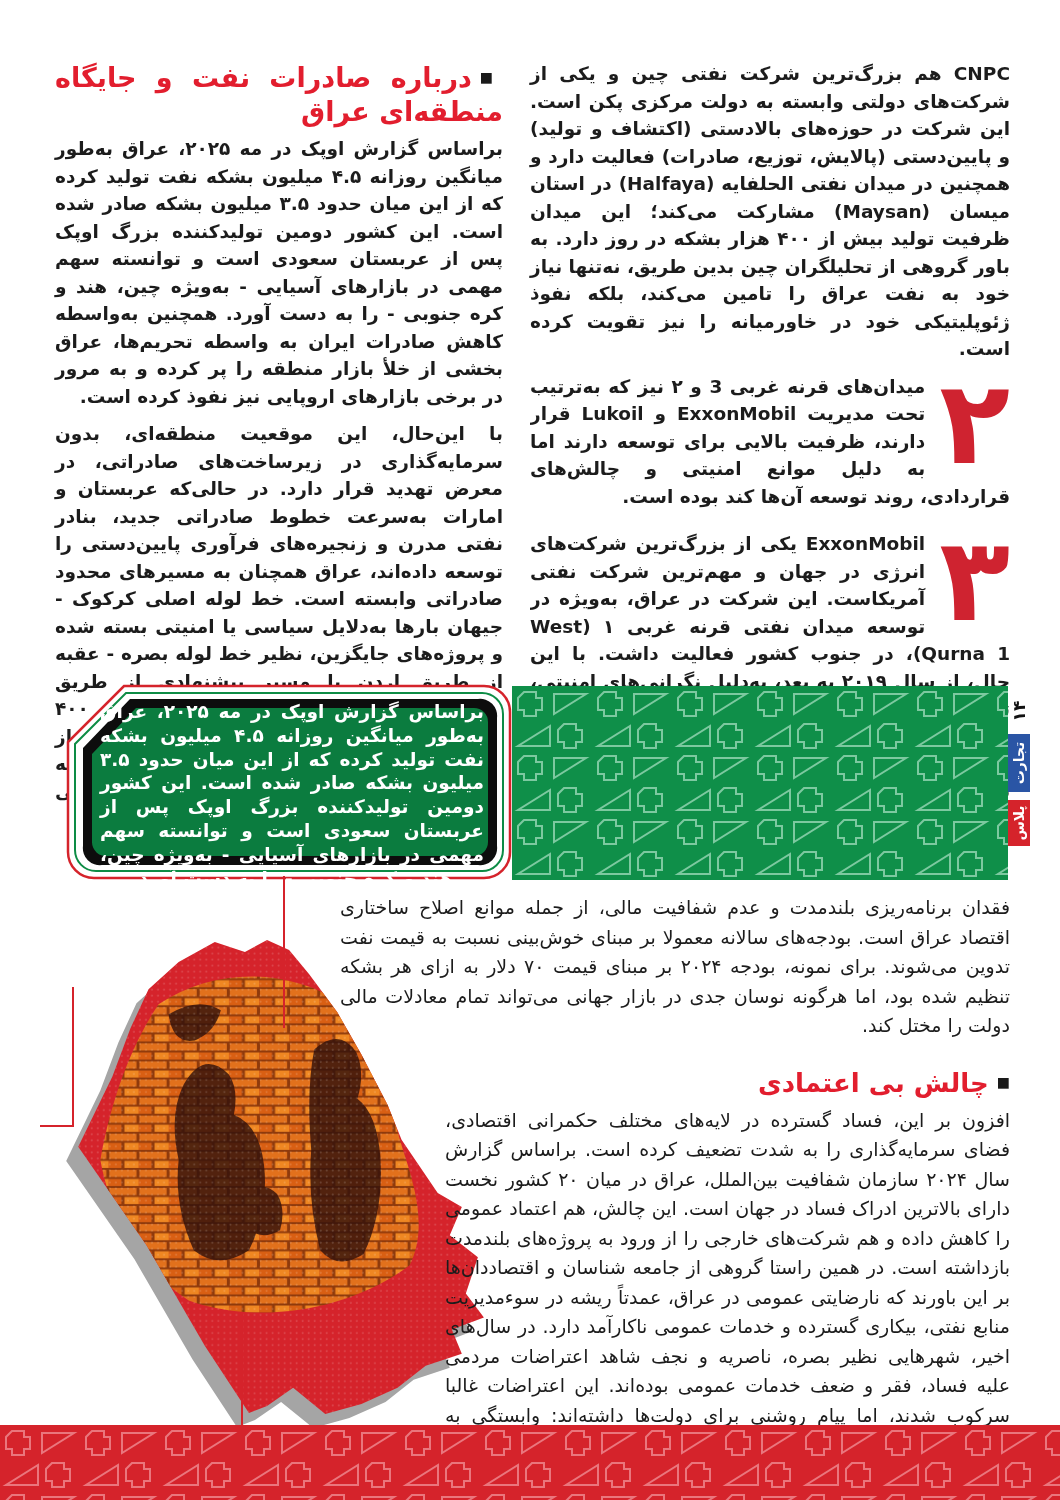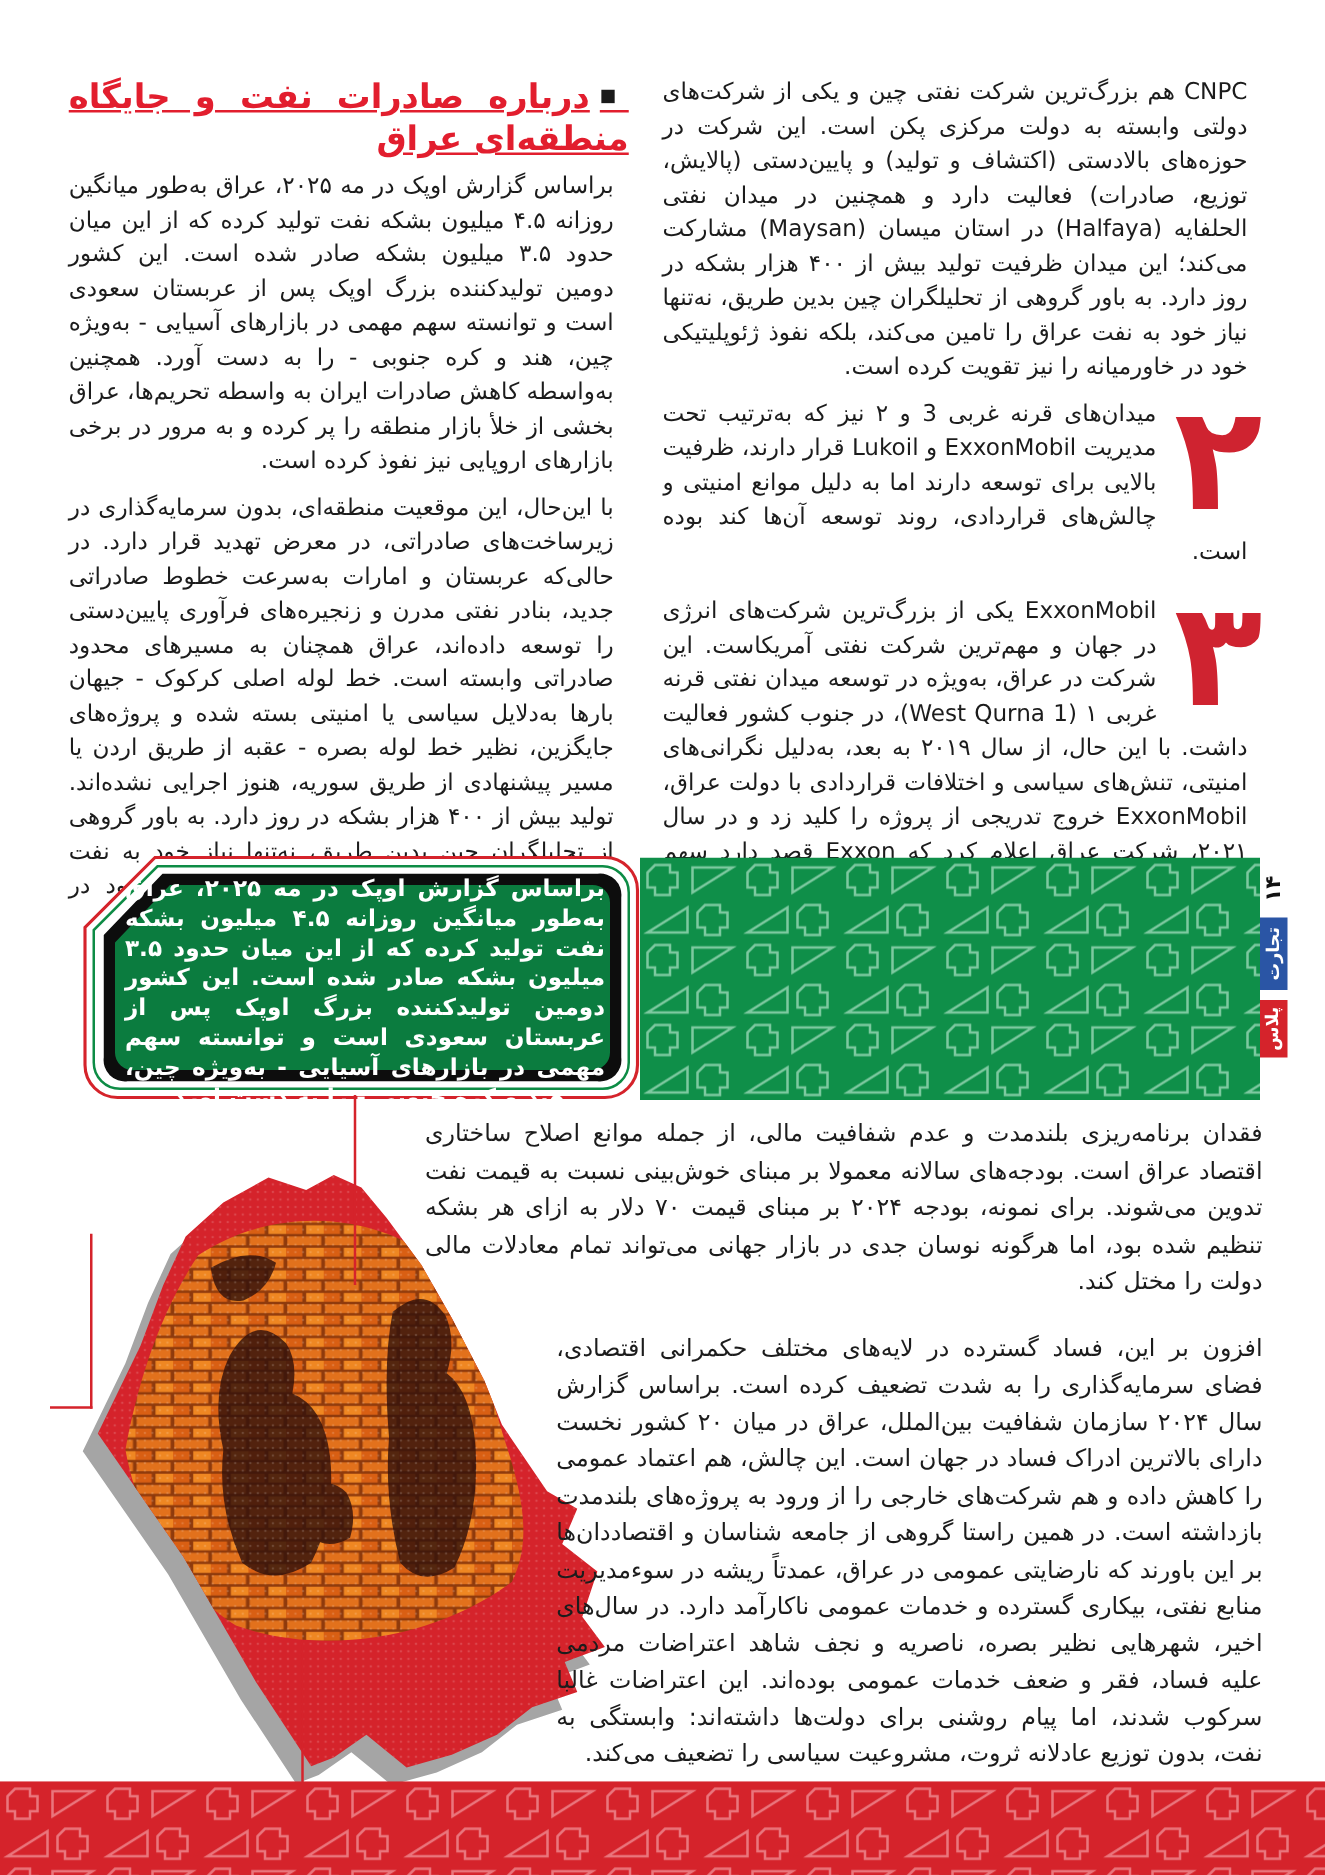--- a/index.html
+++ b/index.html
@@ -1,21 +1,21 @@
 <!DOCTYPE html>
 <html lang="fa"><head>
 <meta charset="utf-8">
 <style>
   html,body{margin:0;padding:0;background:#ffffff;}
   body{font-family:"DejaVu Sans","Liberation Sans",sans-serif;}
   .page{position:relative;width:1060px;height:1500px;background:#ffffff;overflow:hidden;}
   .col{position:absolute;direction:rtl;text-align:justify;color:#1c1c1c;
        font-size:18.5px;line-height:27.5px;}
-  .col p{margin:0 12px 10px 0;text-align:justify;}
-  h2.sec{margin:0 0 6px 0;color:#e21e2e;font-size:27px;line-height:34px;font-weight:bold;text-decoration:underline;}
+  .col p{margin:0 0 10px 0;text-align:justify;font-weight:bold;}
+  h2.sec{margin:0 0 6px 0;color:#e21e2e;font-size:27px;line-height:34px;font-weight:bold;}
   h2.sec .bullet{color:#1a1a1a;font-size:14px;vertical-align:5px;margin-left:8px;}
   .numwrap{overflow:hidden;margin-top:10px;}
   .bignum{float:right;font-size:116px;line-height:92px;font-weight:bold;color:#cf2330;
           margin:4px 0 0 14px;}
   
   .qbox{position:absolute;left:66px;top:684px;width:446px;height:196px;}
   .qbox svg{position:absolute;left:0;top:0;}
   .qtext{position:absolute;left:34px;top:16px;width:384px;height:162px;direction:rtl;
          color:#ffffff;font-weight:bold;font-size:18.5px;line-height:23.8px;
          text-align:justify;text-align-last:center;}
@@ -138,20 +138,21 @@
           <path d="M150,80 q30,-18 52,-4 q-6,22 -26,30 q-22,4 -26,-26 Z"></path>
         </g>
         <rect width="485" height="500" fill="url(#halftone)" opacity="0.16"></rect>
       </g>
     </svg>
   </div>
 
   <div class="bottomtext">
     <p style="margin:0 0 24px 0;">فقدان برنامه‌ریزی بلندمدت و عدم شفافیت مالی، از جمله موانع اصلاح ساختاری اقتصاد عراق است. بودجه‌های سالانه معمولا بر مبنای خوش‌بینی نسبت به قیمت نفت تدوین می‌شوند. برای نمونه، بودجه ۲۰۲۴ بر مبنای قیمت ۷۰ دلار به ازای هر بشکه تنظیم شده بود، اما هرگونه نوسان جدی در بازار جهانی می‌تواند تمام معادلات مالی دولت را مختل کند.</p>
     <div class="indent">
+      <h2 class="sec"><span class="bullet">■</span><span>چالش بی اعتمادی</span></h2>
       <p style="margin:0;">افزون بر این، فساد گسترده در لایه‌های مختلف حکمرانی اقتصادی، فضای سرمایه‌گذاری را به شدت تضعیف کرده است. براساس گزارش سال ۲۰۲۴ سازمان شفافیت بین‌الملل، عراق در میان ۲۰ کشور نخست دارای بالاترین ادراک فساد در جهان است. این چالش، هم اعتماد عمومی را کاهش داده و هم شرکت‌های خارجی را از ورود به پروژه‌های بلندمدت بازداشته است. در همین راستا گروهی از جامعه شناسان و اقتصاددان‌ها بر این باورند که نارضایتی عمومی در عراق، عمدتاً ریشه در سوءمدیریت منابع نفتی، بیکاری گسترده و خدمات عمومی ناکارآمد دارد. در سال‌های اخیر، شهرهایی نظیر بصره، ناصریه و نجف شاهد اعتراضات مردمی علیه فساد، فقر و ضعف خدمات عمومی بوده‌اند. این اعتراضات غالبا سرکوب شدند، اما پیام روشنی برای دولت‌ها داشته‌اند: وابستگی به نفت، بدون توزیع عادلانه ثروت، مشروعیت سیاسی را تضعیف می‌کند.</p>
     </div>
   </div>
 
   <div class="rline" style="left:72px;top:987px;width:1.6px;height:140px;"></div>
   <div class="rline" style="left:40px;top:1125px;width:34px;height:1.6px;"></div>
   <div class="rline" style="left:283px;top:876px;width:1.6px;height:152px;"></div>
   <div class="rline" style="left:241px;top:1312px;width:1.6px;height:114px;"></div>
 
   <div class="stripR">

